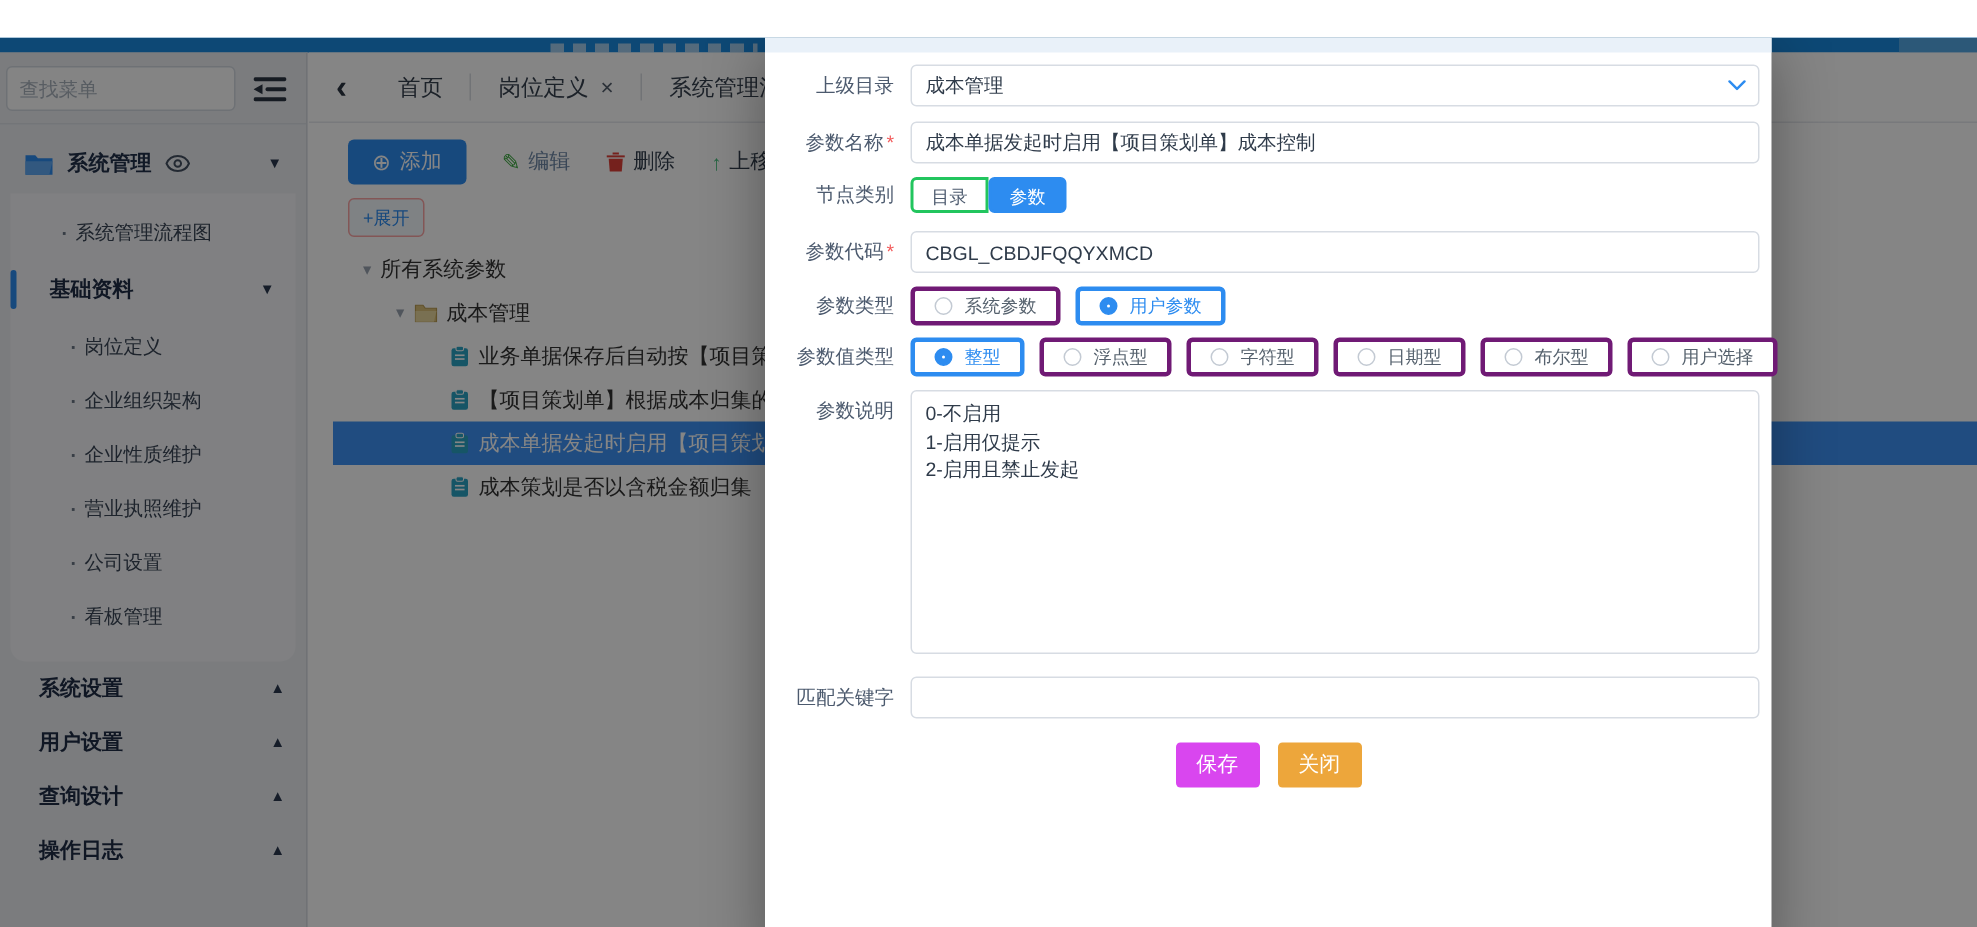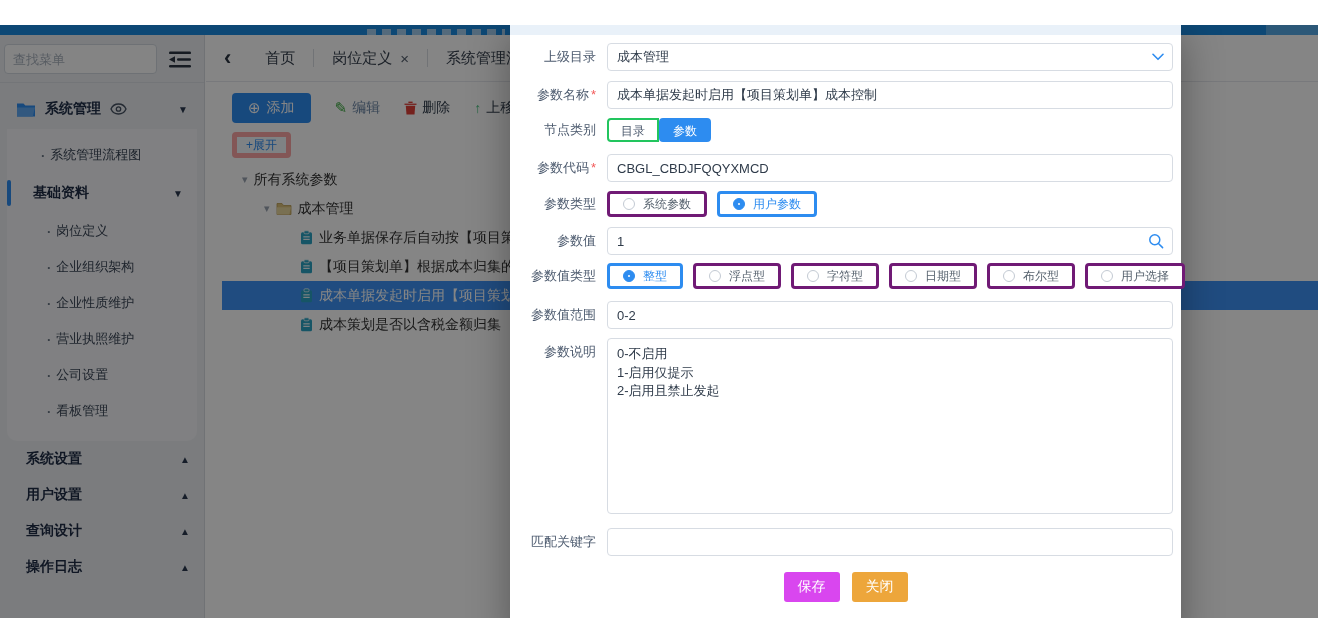--- a/index.html
+++ b/index.html
@@ -43,21 +43,21 @@
   .tab-div { width:1px; height:18px; background:#d8dce2; }
   .toolbar { margin:11px 0 0 26px; display:flex; align-items:center; gap:24px; }
   .btn-add { display:inline-flex; align-items:center; gap:6px; height:30px; padding:0 16px; background:#2d8cf0;
     color:#fff; border:none; border-radius:4px; font-size:14px; cursor:pointer; font-family:inherit; }
   .btn-add .ic { font-size:15px; }
   .tool { display:inline-flex; align-items:center; gap:5px; font-size:14px; color:#333f4e; cursor:pointer; }
   .tool .pencil { color:#3aa83e; font-size:15px; }
   .tool .arrow { color:#49c07f; font-size:14px; font-weight:bold; }
   .tool-edit-label { color:#6d87a6; }
   .expand-btn { display:block; margin:9px 0 0 26px; height:26px; padding:0 9px; font-size:12px; color:#2d8cf0;
-    background:rgba(45,140,240,0.05); border:5px solid #fca5a5; border-radius:4px; cursor:pointer; font-family:inherit; }
+    background:rgba(45,140,240,0.05); border:1px solid #fca5a5; border-radius:4px; cursor:pointer; font-family:inherit; }
   .tree { margin-top:7px; font-size:14px; color:#333; }
   .trow { height:29px; display:flex; align-items:center; gap:6px; margin-left:16px; cursor:pointer; }
   .trow.root { padding-left:20px; }
   .trow.folder { padding-left:42px; }
   .trow.leaf { padding-left:78px; }
   .tcaret { color:#9aa4b0; font-size:11px; }
   .trow.selected { background:#3f93f5; color:#fff; }
   .tico { flex:none; display:inline-flex; }
 
   
@@ -362,32 +362,20 @@
             <span>系统参数</span>
           </span>
           <span class="rbox checked">
             <span class="rdot"></span>
             <span>用户参数</span>
           </span>
         </div>
       </div>
     </div>
 
-    <div class="frow mt10">
-      <label class="flabel">参数值</label>
-      <div class="fctrl">
-        <input class="tin" type="text" style="padding-right: 30px;" value="1">
-        <span class="mag-ic">
-          <svg width="16" height="16" viewBox="0 0 16 16">
-              <circle cx="6.8" cy="6.8" r="5" stroke="#2d8cf0" stroke-width="1.5" fill="none"></circle>
-              <line x1="10.7" y1="10.7" x2="14.6" y2="14.6" stroke="#2d8cf0" stroke-width="1.5" stroke-linecap="round"></line>
-            </svg>
-        </span>
-      </div>
-    </div>
 
     <div class="frow mt8">
       <label class="flabel" style="line-height:26px">参数值类型</label>
       <div class="fctrl">
         <div class="radio-row">
           <span class="rbox checked">
             <span class="rdot"></span>
             <span>整型</span>
           </span>
           <span class="rbox">
@@ -407,26 +395,20 @@
             <span>布尔型</span>
           </span>
           <span class="rbox">
             <span class="rdot"></span>
             <span>用户选择</span>
           </span>
         </div>
       </div>
     </div>
 
-    <div class="frow mt12">
-      <label class="flabel">参数值范围</label>
-      <div class="fctrl">
-        <input class="tin" type="text" value="0-2" style="">
-      </div>
-    </div>
 
     <div class="frow mt9">
       <label class="flabel">参数说明</label>
       <div class="fctrl">
         <textarea class="tarea" style="">0-不启用
 1-启用仅提示
 2-启用且禁止发起</textarea>
       </div>
     </div>
 

